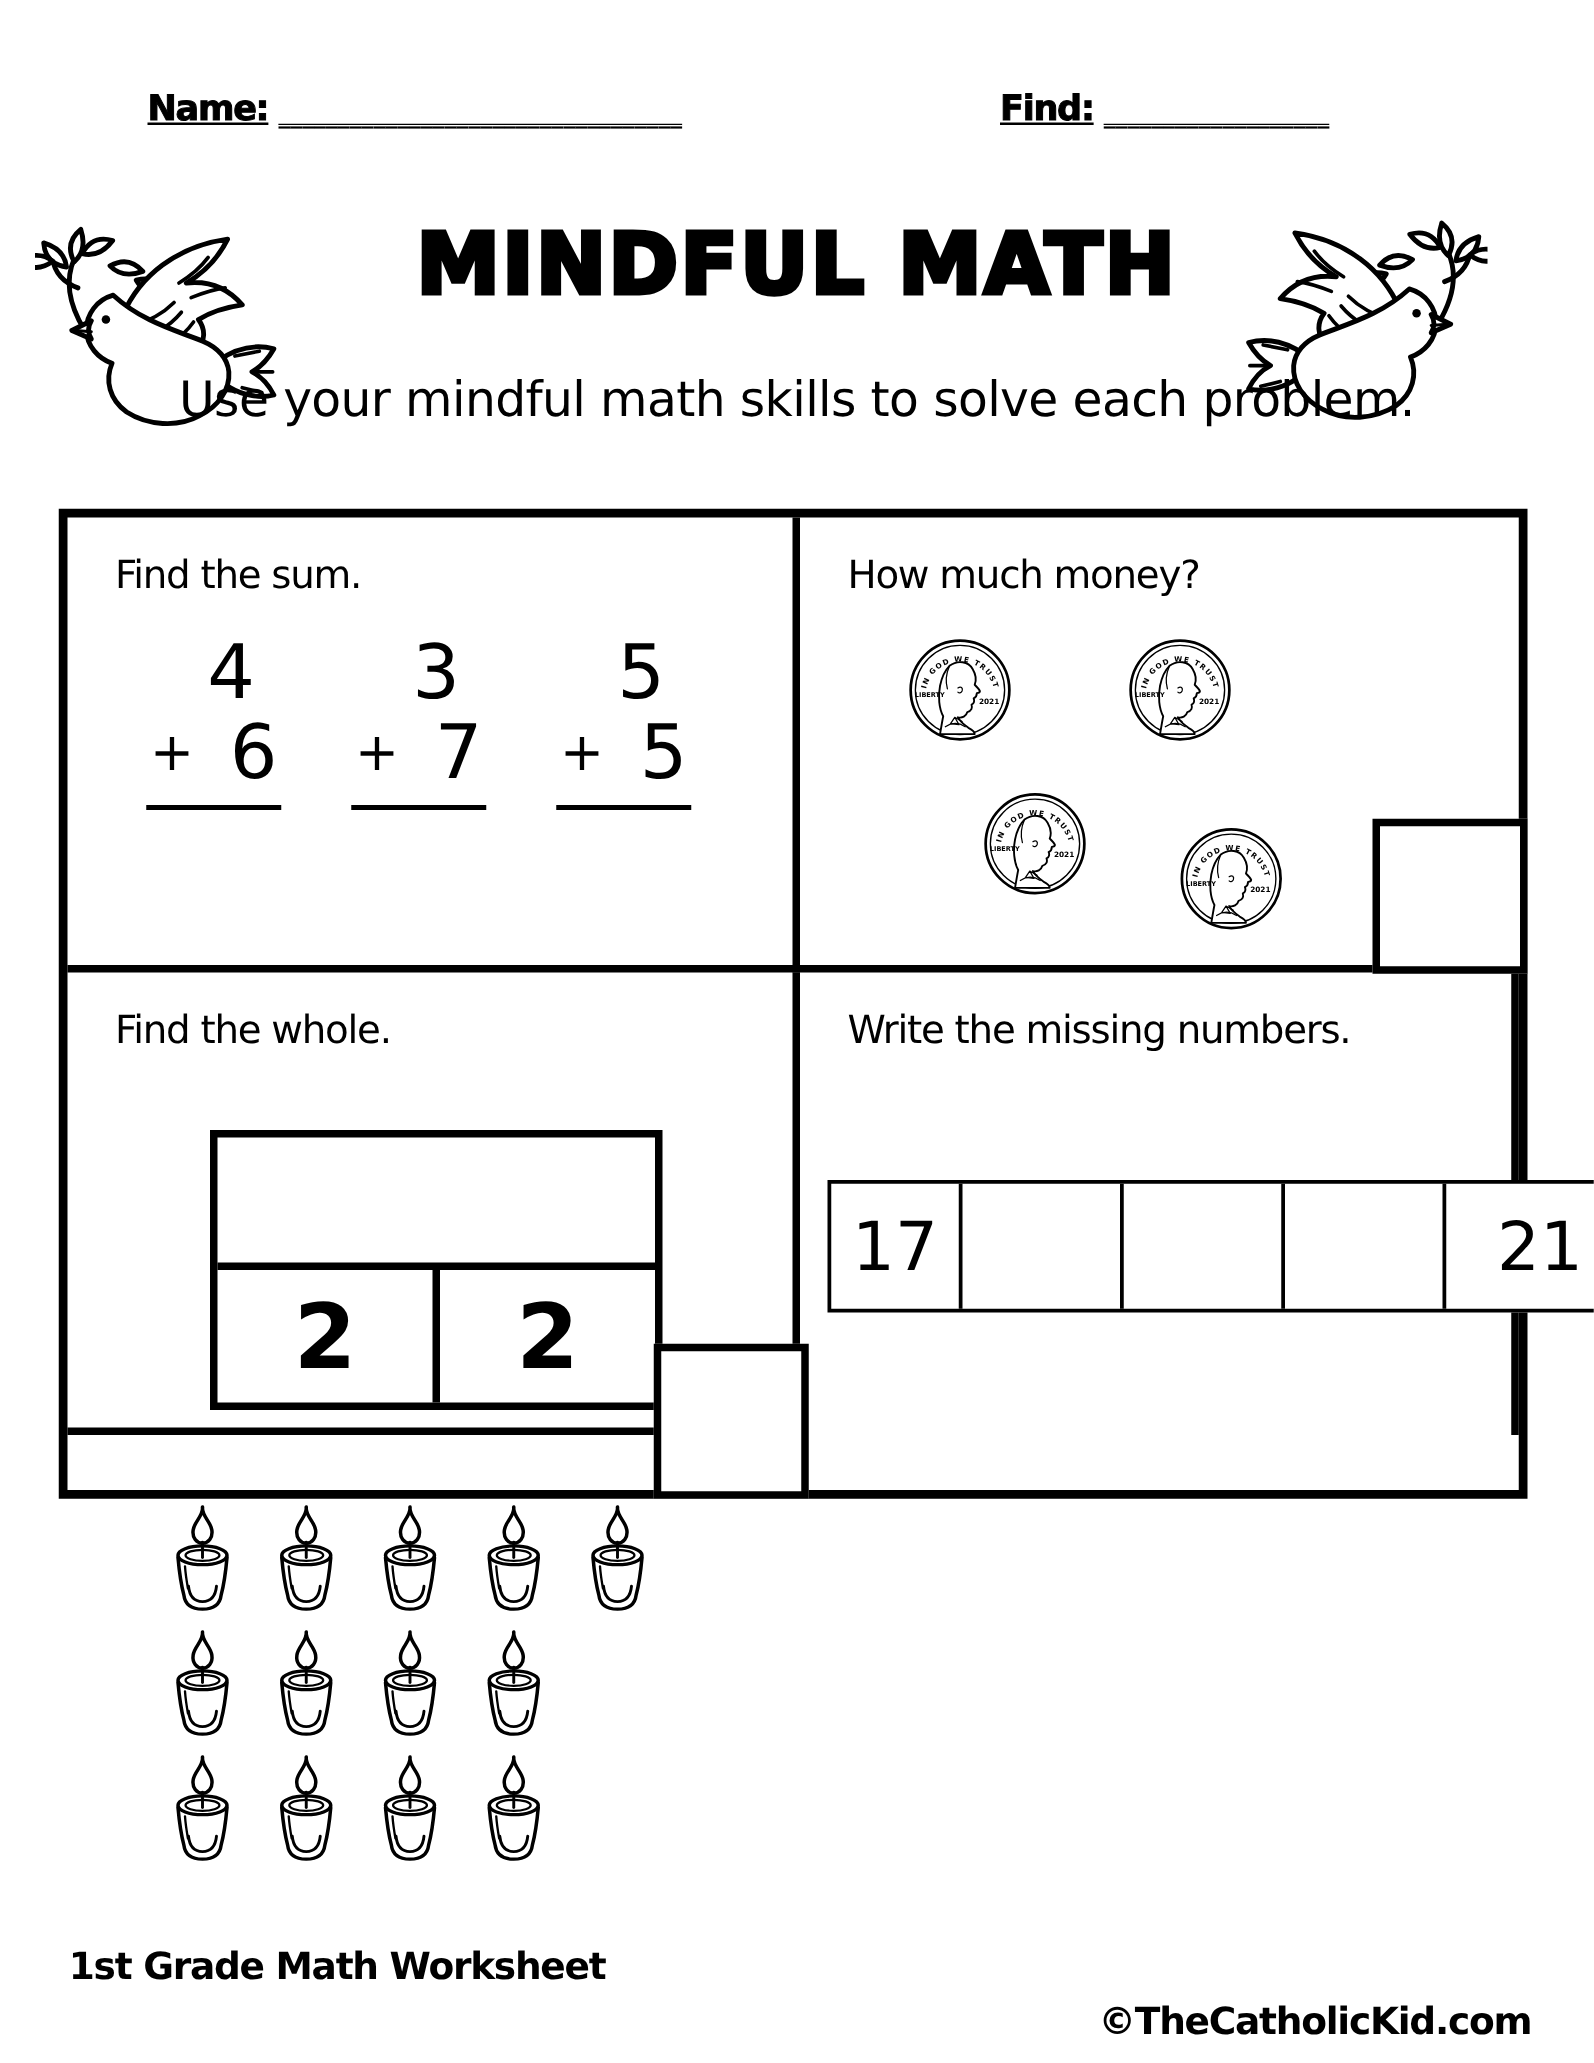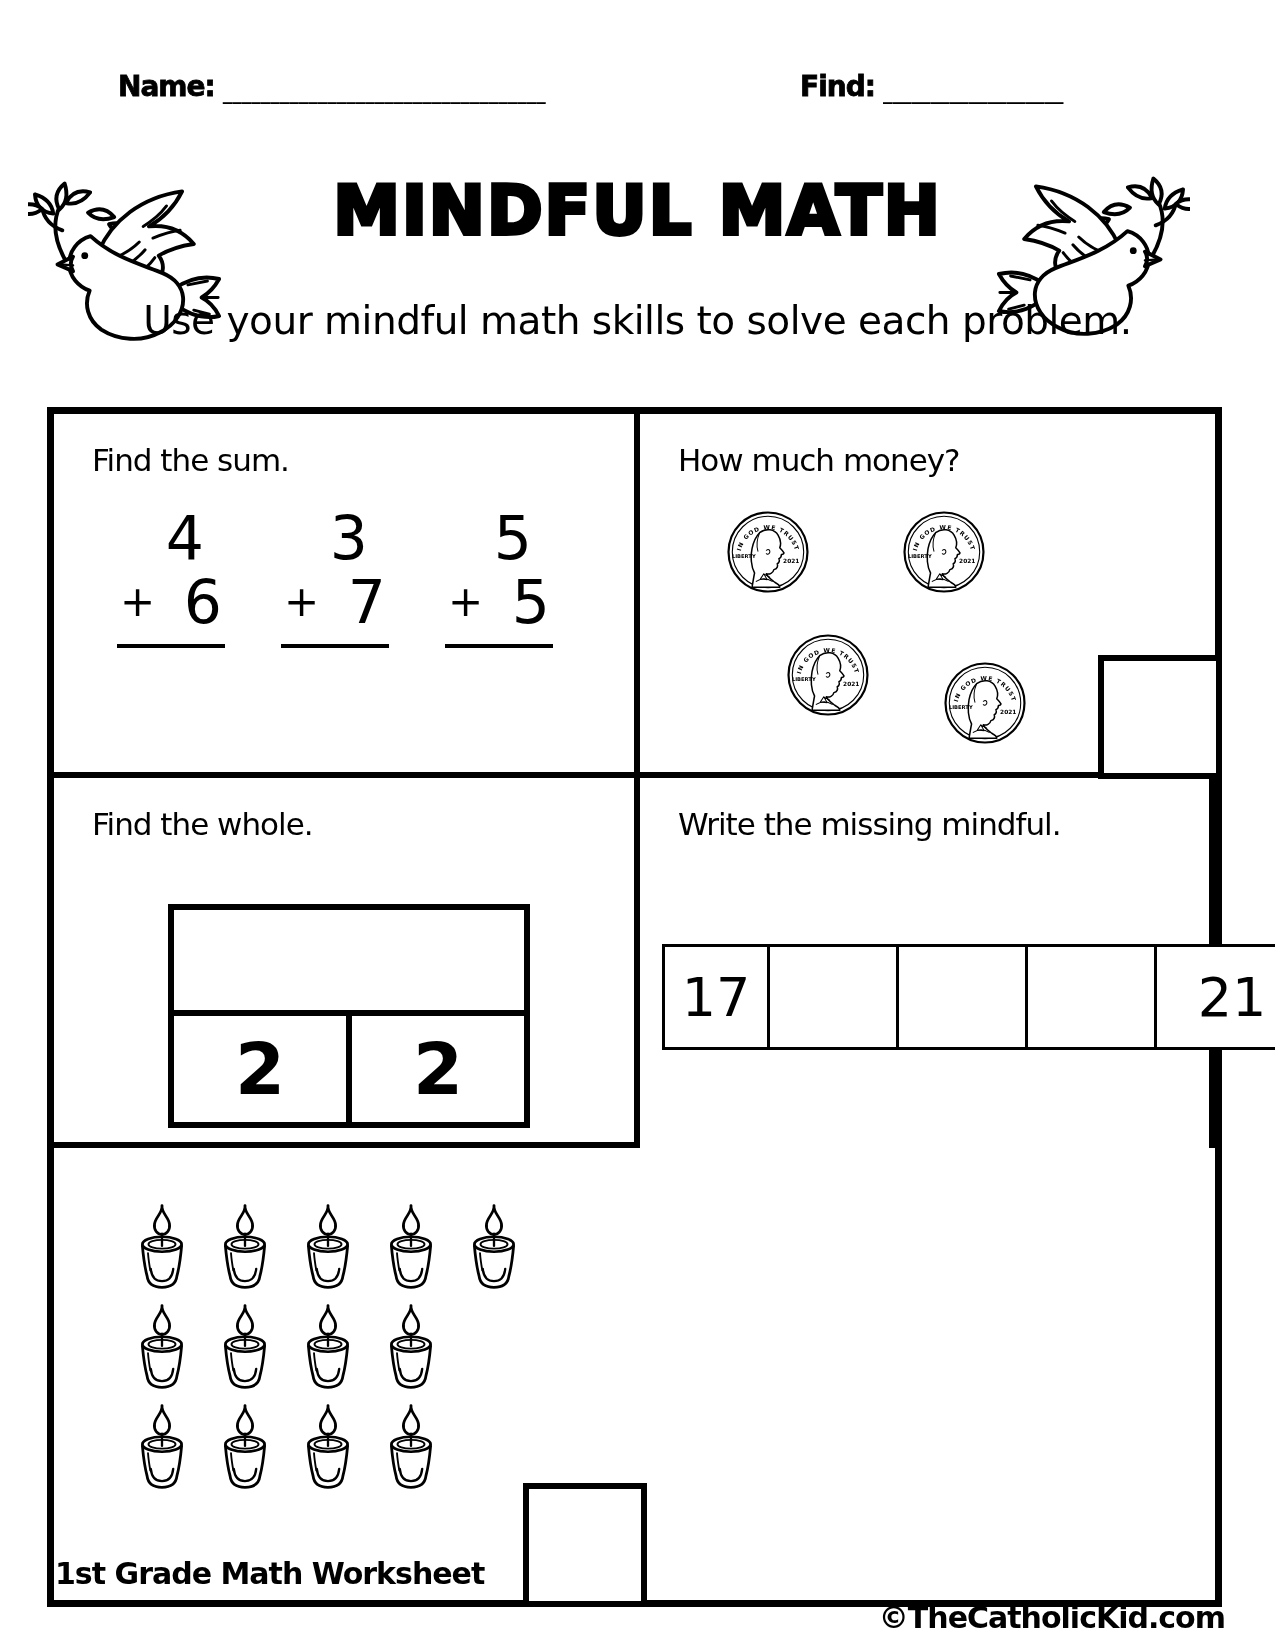--- a/index.html
+++ b/index.html
@@ -2,39 +2,39 @@
 <html><head>
 <meta charset="utf-8">
 <style>
   html,body{margin:0;padding:0;}
   body{
     width:1275px;height:1650px;background:#ffffff;color:#000;
     font-family:"DejaVu Sans","Liberation Sans",sans-serif;
     position:relative;overflow:hidden;
   }
   
-  .field{position:absolute;top:70px;display:flex;align-items:flex-end;gap:8px;white-space:nowrap;}
+  .field{position:absolute;top:70px;display:flex;align-items:flex-end;gap:8px;white-space:nowrap;text-decoration:underline;}
   .field-name{left:118px;}
   .field-date{left:800px;}
   .field-label{font-size:28px;font-weight:bold;-webkit-text-stroke:0.8px #000;letter-spacing:-1px;}
   .field-line{font-size:19px;font-weight:bold;letter-spacing:0;}
   
   .title{
     position:absolute;top:172px;left:0;width:100%;text-align:center;
     font-size:67px;font-weight:bold;letter-spacing:2px;
     -webkit-text-stroke:4px #000;
   }
   .subtitle{position:absolute;top:298px;left:0;width:100%;text-align:center;
     font-size:39px;letter-spacing:-0.5px;}
   .dove{position:absolute;width:205px;height:185px;}
   .dove-left{left:28px;top:168px;}
   .dove-right{left:985px;top:163px;transform:scaleX(-1);}
   
   .grid{
-    position:absolute;left:47px;top:407px;width:1175px;height:1200px;
+    position:absolute;left:47px;top:407px;width:1175px;height:792px;
     border:7px solid #000;box-sizing:border-box;
     display:grid;grid-template-columns:586px 1fr;grid-template-rows:364px 370px 1fr;
     background:#fff;
   }
   .cell{position:relative;box-sizing:border-box;}
   .b-right{border-right:6px solid #000;}
   .b-bottom{border-bottom:6px solid #000;}
   .prompt{position:absolute;left:38px;top:28px;font-size:31px;letter-spacing:-1px;white-space:nowrap;}
   
   .sum-problems{position:absolute;left:66px;top:94px;display:flex;gap:62px;}
@@ -233,21 +233,21 @@
       <div class="ppw-whole"></div>
       <div class="ppw-row">
         <div class="ppw-part">2</div>
         <div class="ppw-part">2</div>
       </div>
     </div>
   </div>
 
 
   <div class="cell b-right">
-    <div class="prompt">Write the missing mindful.</div>
+    <div class="prompt">Write the missing numbers.</div>
     <div class="strip">
         <div class="strip-cell">17</div>
         <div class="strip-cell"></div>
         <div class="strip-cell"></div>
         <div class="strip-cell"></div>
         <div class="strip-cell">21</div>
       </div>
   </div>
 
   <div class="cell">

